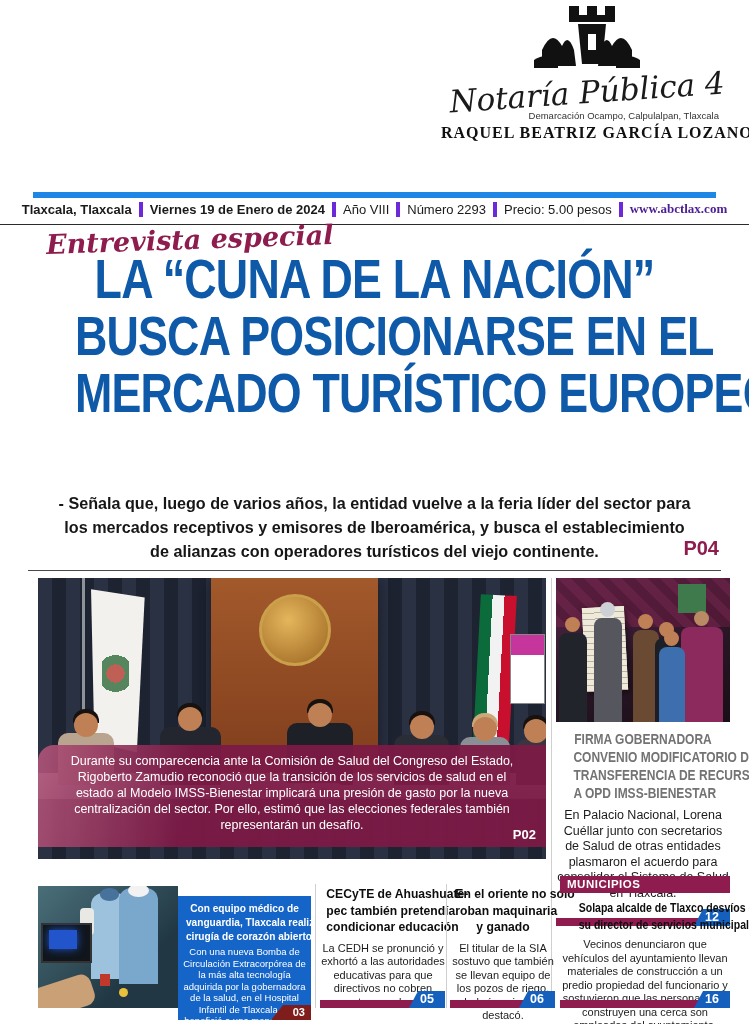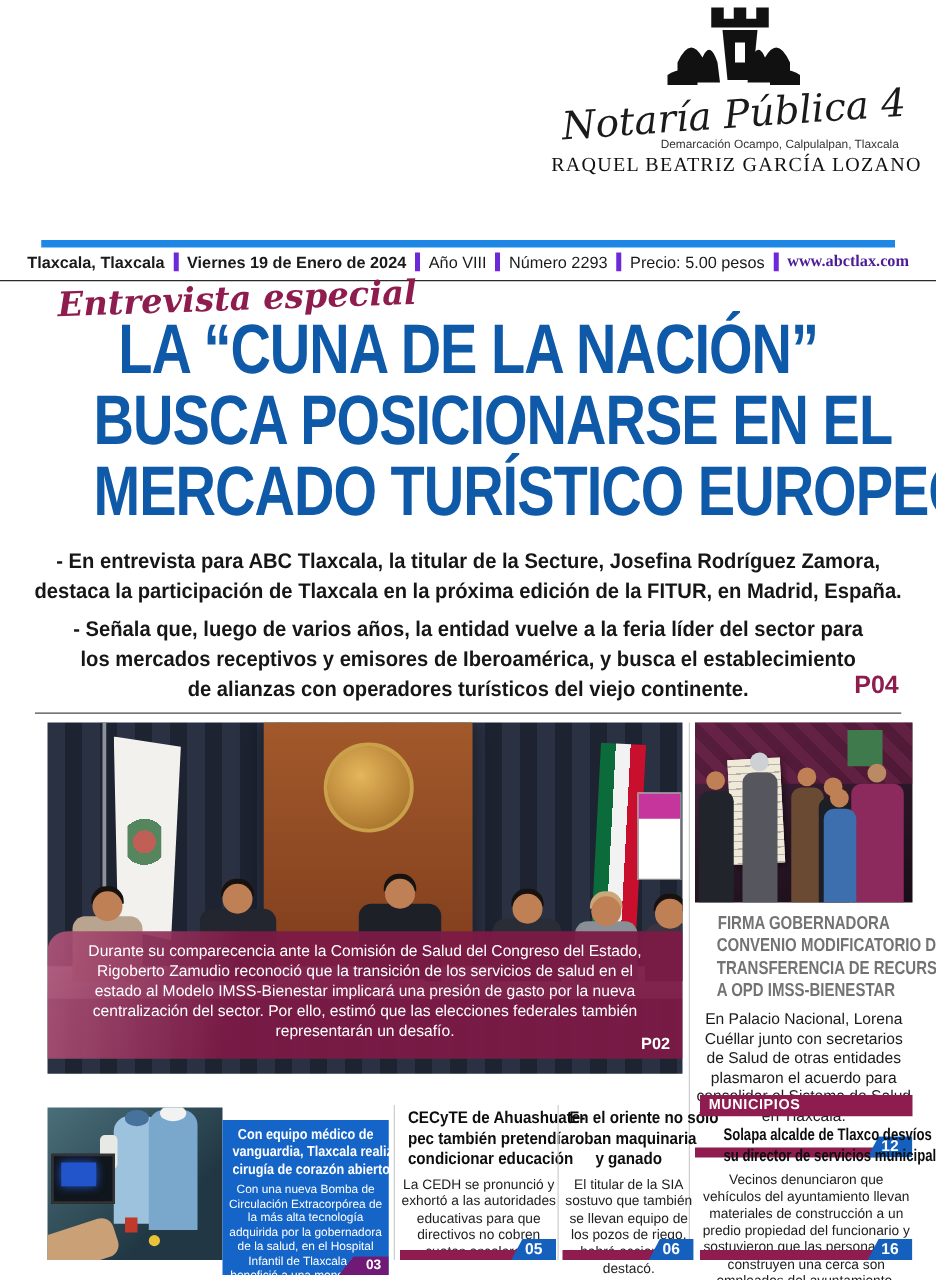--- a/index.html
+++ b/index.html
@@ -13,21 +13,21 @@
             text-shadow:0 3px 5px rgba(0,0,0,.30);}
   .logo-tagline{font-size:20px;letter-spacing:7px;color:#141414;margin-top:2px;white-space:nowrap;}
   .logo-tagline .b{font-weight:bold;}
   .logo-tagline .l{font-weight:normal;color:#222;}
 
   .ad{position:absolute;right:16px;top:4px;width:292px;text-align:center;}
   .ad svg{display:block;margin:0 auto;}
   .ad-title{font-family:"DejaVu Serif",serif;font-style:italic;font-size:31px;color:#1a1a1a;
             margin-top:-14px;transform:rotate(-4deg);}
   .ad-sub{font-size:9.5px;color:#333;text-align:right;padding-right:14px;margin-top:0px;}
-  .ad-name{font-family:"Liberation Serif",serif;font-weight:normal;font-size:16px;letter-spacing:1px;
+  .ad-name{font-family:"Liberation Serif",serif;font-weight:bold;font-size:16px;letter-spacing:1px;
            color:#101010;margin-top:3px;white-space:nowrap;text-align:right;}
 
   .rule-blue{position:absolute;left:33px;right:33px;top:192px;height:6px;background:#1e87e5;}
 
   .dateline{position:absolute;left:0;right:0;top:201px;display:flex;justify-content:center;
             align-items:center;font-size:13px;color:#1a1a1a;white-space:nowrap;}
   .dateline span{padding:0 7px;border-right:4px solid #6d28d9;}
   .dateline span:last-child{border-right:none;}
   .dl-b{font-weight:bold;}
   .dl-url{font-weight:bold;color:#4c1d95;font-family:Liberation Serif, serif;}
@@ -119,21 +119,21 @@
   .ps-screen{position:absolute;left:8%;top:36%;width:20%;height:16%;background:#2255cc;box-shadow:0 0 8px #2255cc;}
   .ps-dot-r{position:absolute;left:44%;top:72%;width:10px;height:12px;background:#c0392b;}
   .ps-dot-y{position:absolute;left:58%;top:84%;width:9px;height:9px;background:#e8c23a;border-radius:50%;}
   .ps-arm{position:absolute;left:-6%;bottom:-4%;width:46%;height:26%;background:#caa176;transform:rotate(-18deg);border-radius:10px;}
 
   .panel-blue{position:absolute;left:178px;top:896px;width:133px;height:124px;background:#1565c8;
               color:#fff;text-align:center;padding-top:5px;box-sizing:border-box;}
   .panel-blue .bl{display:block;white-space:nowrap;font-weight:bold;font-size:11.5px;line-height:14px;
                   transform:scaleX(0.88);transform-origin:center;}
   .panel-body{margin-top:3px;font-size:9.5px;line-height:11.5px;padding:0 5px;}
-  .corner-num{position:absolute;right:0;bottom:0;width:40px;height:15px;background:#701a75;color:#fff;
+  .corner-num{position:absolute;right:0;bottom:0;width:40px;height:15px;background:#7f1d1d;color:#fff;
               font-weight:bold;font-size:11px;line-height:15px;text-align:right;padding-right:6px;
               box-sizing:border-box;clip-path:polygon(12px 0,100% 0,100% 100%,0 100%);}
 
   .bcol{position:absolute;top:886px;height:122px;text-align:center;}
   .bcol-2{left:320px;width:126px;}
   .bcol-3{left:450px;width:106px;}
   .bcol .bh{display:block;white-space:nowrap;font-weight:bold;font-size:13.5px;line-height:16.5px;
             color:#0d0d0d;transform:scaleX(0.9);transform-origin:center;}
   .bcol .bb{margin-top:6px;font-size:11px;line-height:13.5px;color:#1c1c1c;}
   .bcol .pagetab{position:absolute;left:0;right:1px;bottom:0;margin-top:0;}
@@ -181,24 +181,20 @@
     <span class="dl-url">www.abctlax.com</span>
   </div>
   <div class="hairline-top"></div>
 
   <div class="kicker">Entrevista especial</div>
   <div class="headline">
     <span class="hl">LA “CUNA DE LA NACIÓN”</span>
     <span class="hl">BUSCA POSICIONARSE EN EL</span>
     <span class="hl">MERCADO TURÍSTICO EUROPEO</span>
   </div>
-  <div class="deck deck1">
-    <span class="dl">- En entrevista para ABC Tlaxcala, la titular de la Secture, Josefina Rodríguez Zamora,</span>
-    <span class="dl">destaca la participación de Tlaxcala en la próxima edición de la FITUR, en Madrid, España.</span>
-  </div>
   <div class="deck deck2">
     <span class="dl">- Señala que, luego de varios años, la entidad vuelve a la feria líder del sector para</span>
     <span class="dl">los mercados receptivos y emisores de Iberoamérica, y busca el establecimiento</span>
     <span class="dl">de alianzas con operadores turísticos del viejo continente.</span>
   </div>
   <div class="page-ref-lead">P04</div>
   <div class="hairline-mid"></div>
 
   <div class="photo-main">
     <div class="pm-pole"></div>

